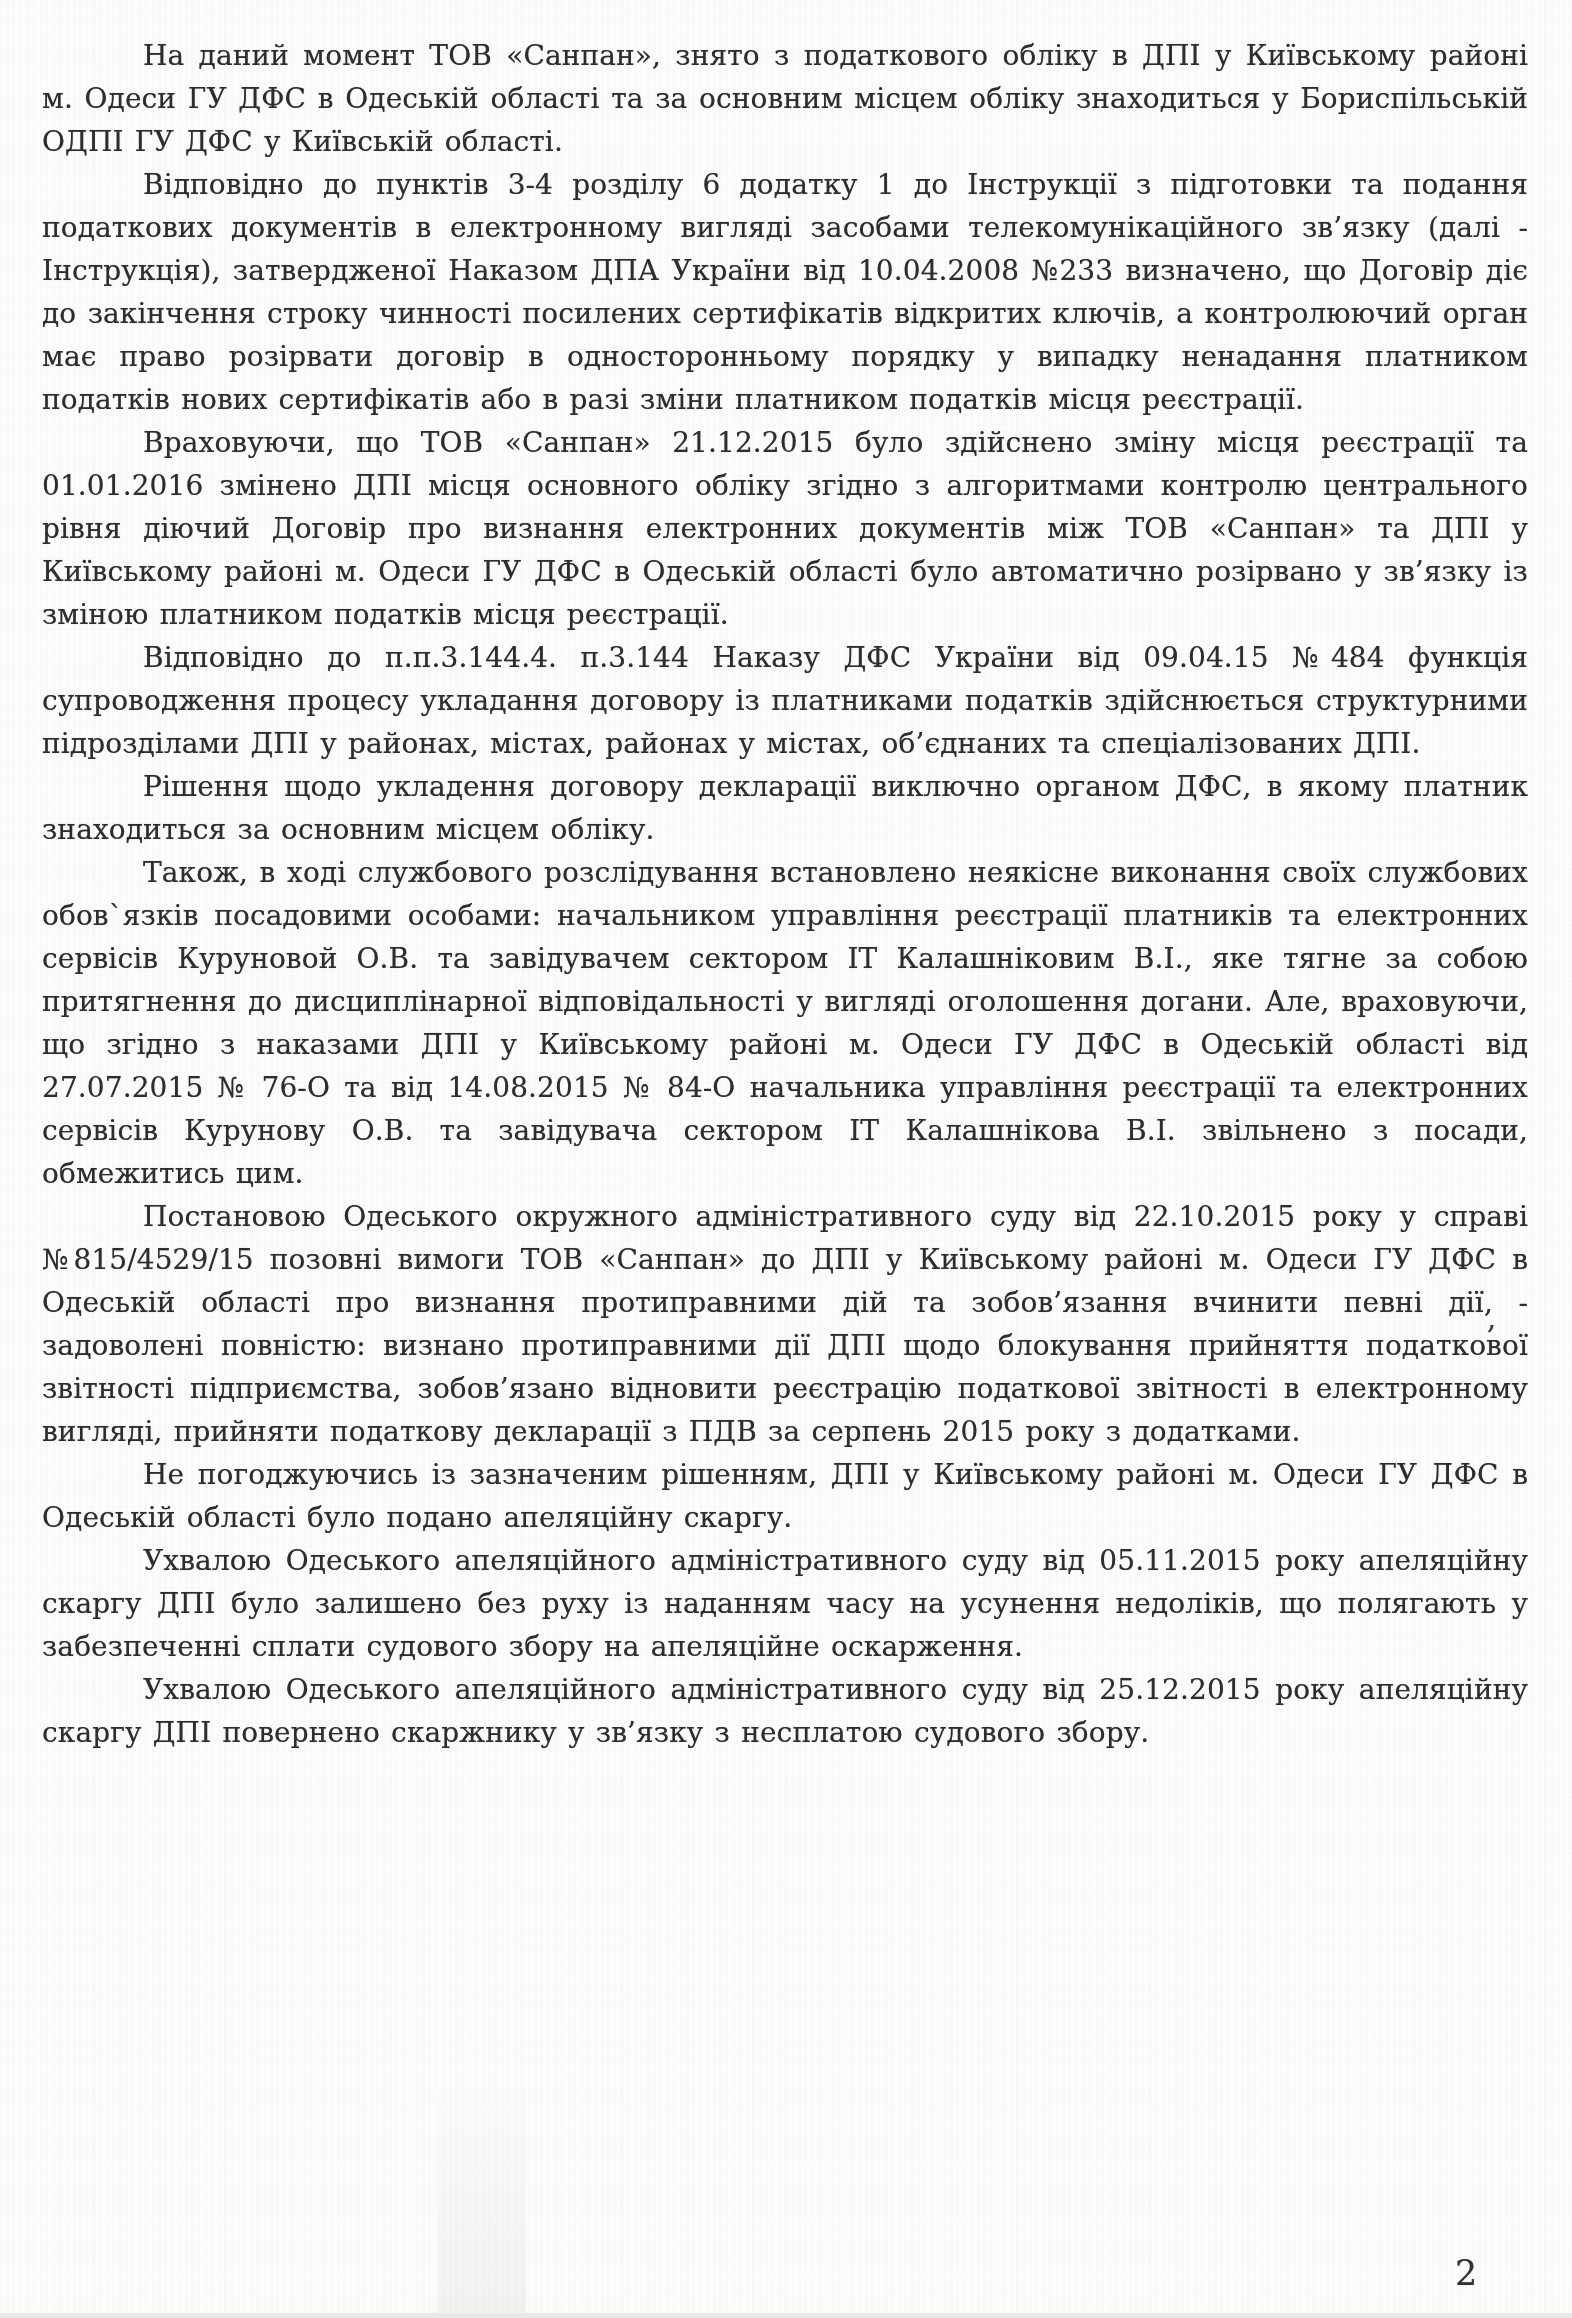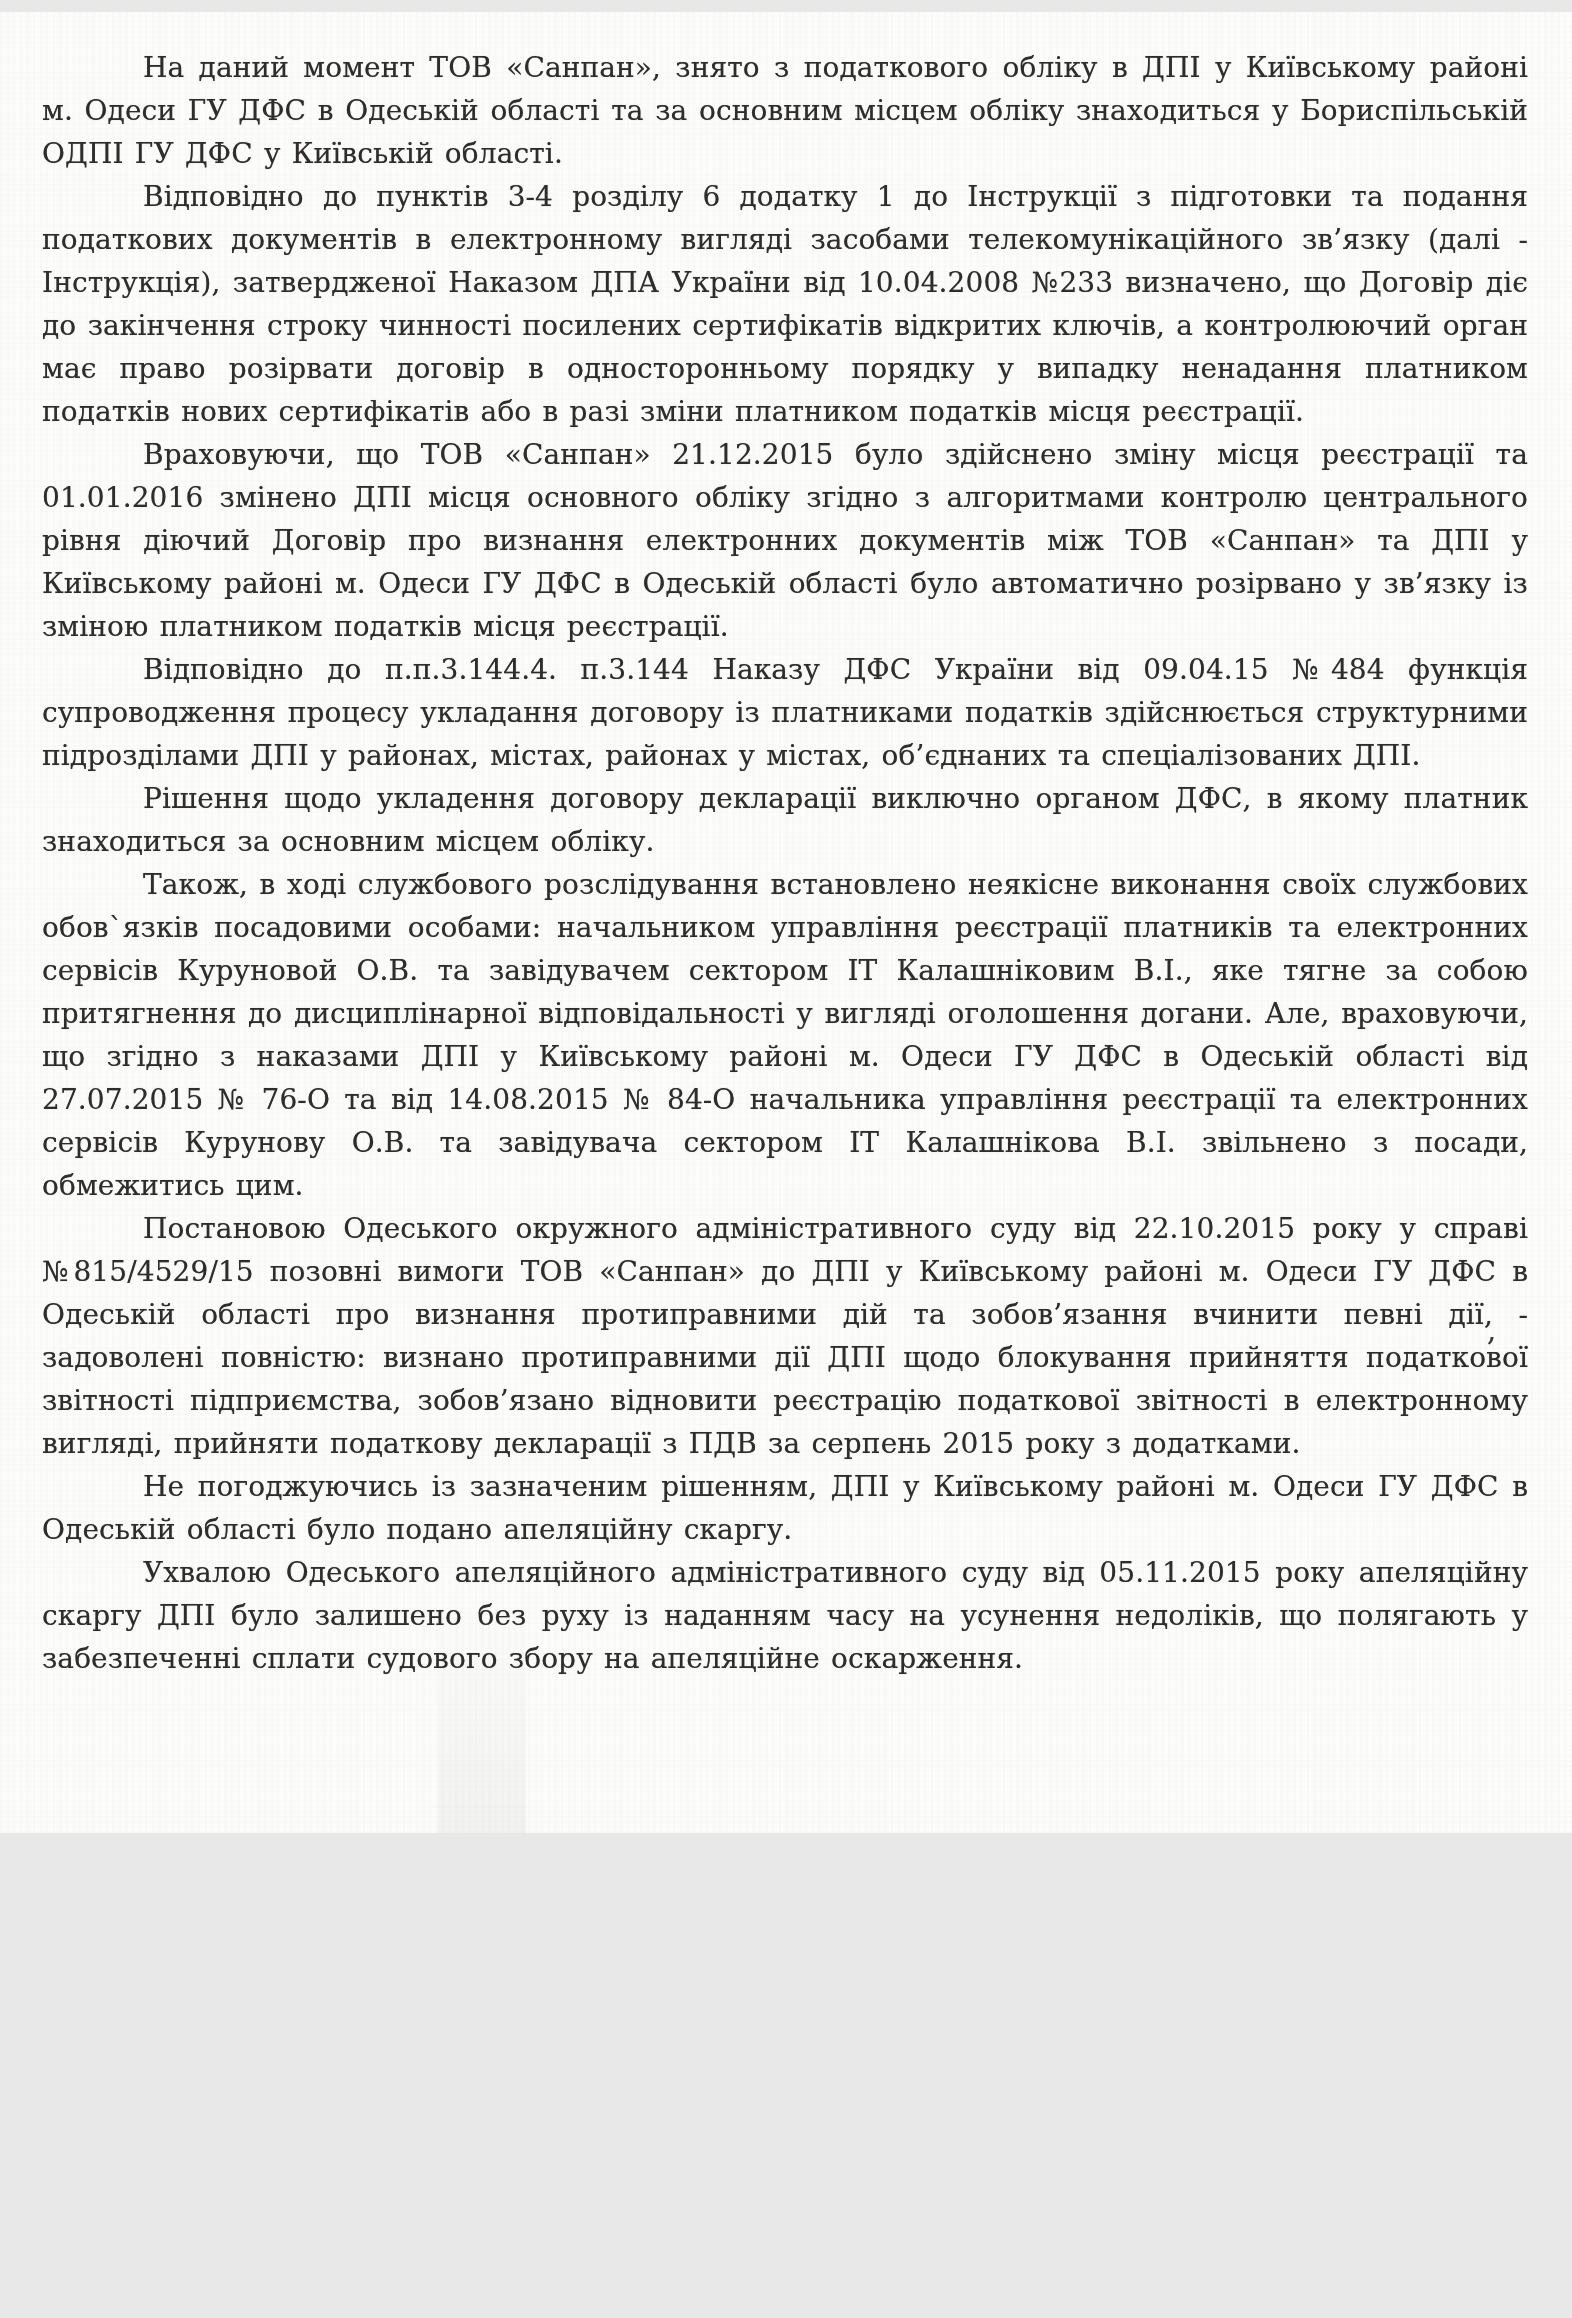--- a/index.html
+++ b/index.html
@@ -3,22 +3,22 @@
 <meta charset="utf-8">
 <style>
   html, body {
     margin: 0;
     padding: 0;
     background: #e8e8e8;
   }
   .page {
     position: relative;
     width: 1572px;
-    height: 1821px;
-    margin: 12px auto;
+    height: 2313px;
+    margin: 0 auto;
     background: #fcfcfb;
     overflow: hidden;
     font-family: "DejaVu Serif", "Liberation Serif", serif;
     color: #2e2d2b;
   }
   
   .page::before {
     content: "";
     position: absolute;
     inset: 0;
@@ -82,18 +82,19 @@
   <div class="text-body">
       <p class="para">На даний момент ТОВ «Санпан», знято з податкового обліку в ДПІ у Київському районі м. Одеси ГУ ДФС в Одеській області та за основним місцем обліку знаходиться у Бориспільській ОДПІ ГУ ДФС у Київській області.</p>
       <p class="para">Відповідно до пунктів 3-4 розділу 6 додатку 1 до Інструкції з підготовки та подання податкових документів в електронному вигляді засобами телекомунікаційного зв’язку (далі - Інструкція), затвердженої Наказом ДПА України від 10.04.2008 №233 визначено, що Договір діє до закінчення строку чинності посилених сертифікатів відкритих ключів, а контролюючий орган має право розірвати договір в односторонньому порядку у випадку ненадання платником податків нових сертифікатів або в разі зміни платником податків місця реєстрації.</p>
       <p class="para">Враховуючи, що ТОВ «Санпан» 21.12.2015 було здійснено зміну місця реєстрації та 01.01.2016 змінено ДПІ місця основного обліку згідно з алгоритмами контролю центрального рівня діючий Договір про визнання електронних документів між ТОВ «Санпан» та ДПІ у Київському районі м. Одеси ГУ ДФС в Одеській області було автоматично розірвано у зв’язку із зміною платником податків місця реєстрації.</p>
       <p class="para">Відповідно до п.п.3.144.4. п.3.144 Наказу ДФС України від 09.04.15 №484 функція супроводження процесу укладання договору із платниками податків здійснюється структурними підрозділами ДПІ у районах, містах, районах у містах, об’єднаних та спеціалізованих ДПІ.</p>
       <p class="para">Рішення щодо укладення договору декларації виключно органом ДФС, в якому платник знаходиться за основним місцем обліку.</p>
       <p class="para">Також, в ході службового розслідування встановлено неякісне виконання своїх службових обов`язків посадовими особами: начальником управління реєстрації платників та електронних сервісів Куруновой О.В. та завідувачем сектором ІТ Калашніковим В.І., яке тягне за собою притягнення до дисциплінарної відповідальності у вигляді оголошення догани. Але,  враховуючи, що згідно з наказами ДПІ у Київському районі м. Одеси ГУ ДФС в Одеській області від 27.07.2015 № 76-О та від 14.08.2015 № 84-О начальника управління реєстрації та електронних сервісів Курунову О.В. та завідувача сектором ІТ Калашнікова В.І. звільнено з посади, обмежитись цим.</p>
       <p class="para">Постановою Одеського окружного адміністративного суду від 22.10.2015 року у справі №815/4529/15 позовні вимоги ТОВ «Санпан» до ДПІ у Київському районі м. Одеси ГУ ДФС в Одеській області про визнання протиправними дій та зобов’язання вчинити певні дії, - задоволені повністю: визнано протиправними дії ДПІ щодо блокування прийняття податкової звітності підприємства, зобов’язано відновити реєстрацію податкової звітності в електронному вигляді, прийняти податкову декларації з ПДВ за серпень 2015 року з додатками.</p>
       <p class="para">Не погоджуючись із зазначеним рішенням, ДПІ у Київському районі м. Одеси ГУ ДФС в Одеській області було подано апеляційну скаргу.</p>
       <p class="para">Ухвалою Одеського апеляційного адміністративного суду від 05.11.2015 року апеляційну скаргу ДПІ було залишено без руху із наданням часу на усунення недоліків, що полягають у забезпеченні сплати судового збору на апеляційне оскарження.</p>
+      <p class="para">Ухвалою Одеського апеляційного адміністративного суду від 25.12.2015 року апеляційну скаргу ДПІ повернено скаржнику у зв’язку з несплатою судового збору.</p>
     </div>
   <span class="stray-mark">,</span>
   <div class="scan-band"></div>
   <div class="page-number">2</div>
 </div>
 
 
 </body></html>

